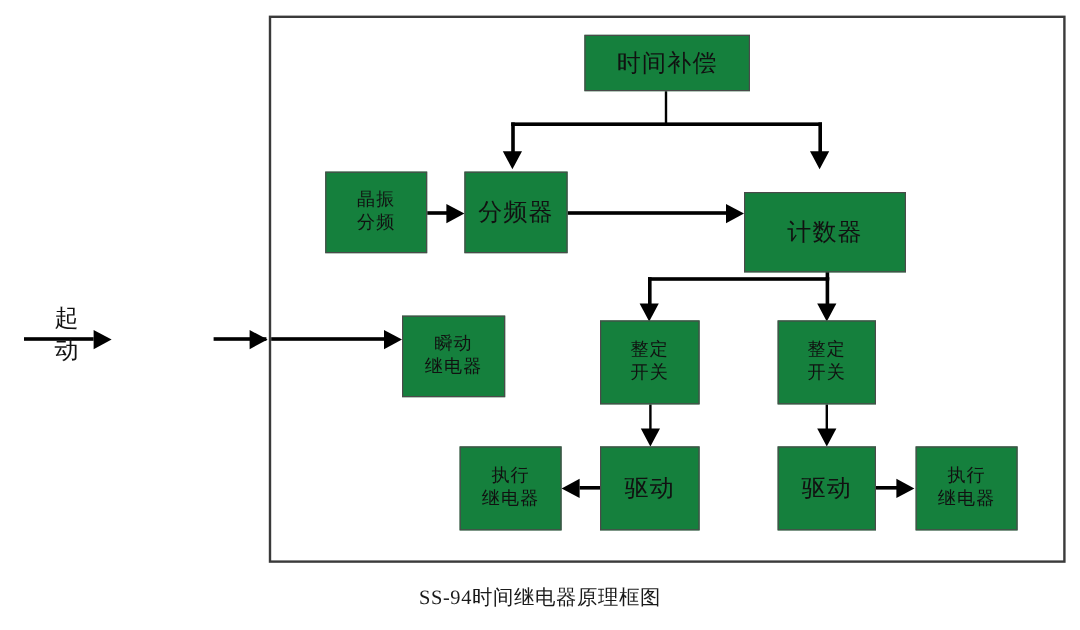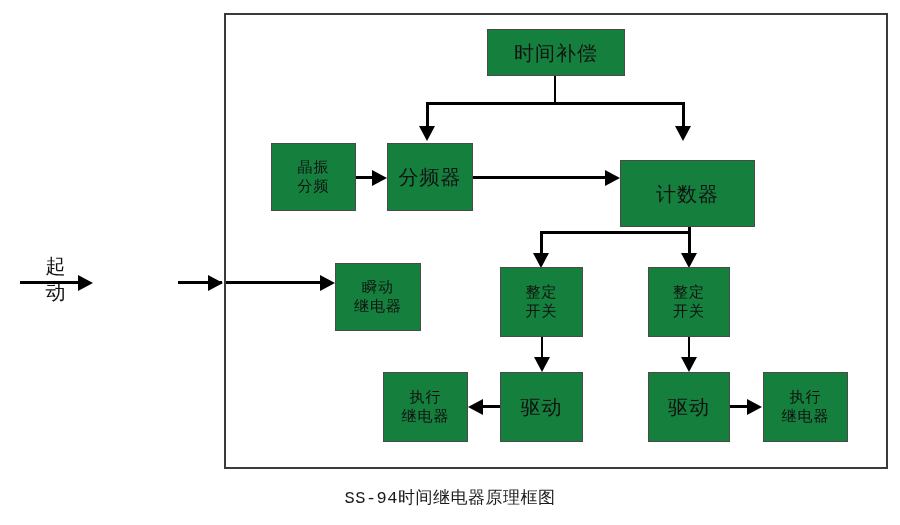--- a/index.html
+++ b/index.html
@@ -176,15 +176,15 @@
   <div class="arrow arrow-left" style="left:468px; top:399px;"></div>
 
   <div class="blk" style="left:648px; top:372px; width:82px; height:70px;">驱动</div>
 
   <div class="hline" style="left:730px; top:405px; width:18px;"></div>
   <div class="arrow arrow-right" style="left:747px; top:399px;"></div>
 
   <div class="blk two-line" style="left:763px; top:372px; width:85px; height:70px;">执行
 继电器</div>
 
-  <div class="caption" style="left:0; top:486px;font-family:Liberation Mono, monospace;">SS-94时间继电器原理框图</div>
+  <div class="caption" style="left:0; top:486px;">SS-94时间继电器原理框图</div>
 
 </div>
 
 </body></html>

